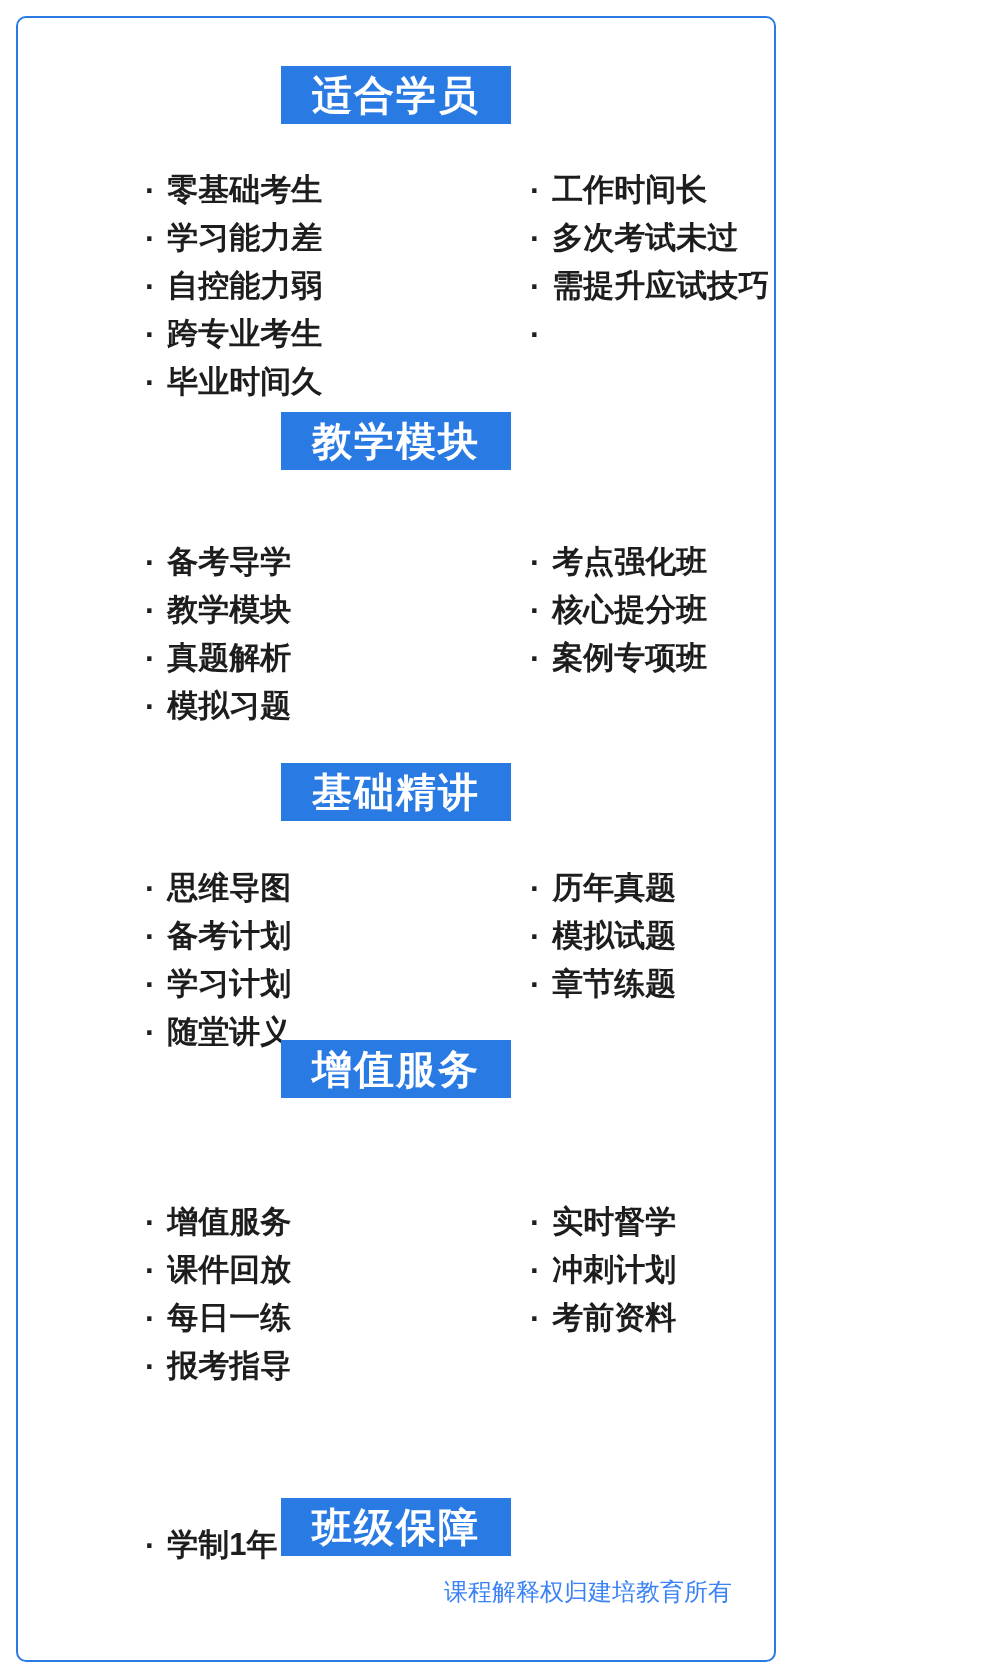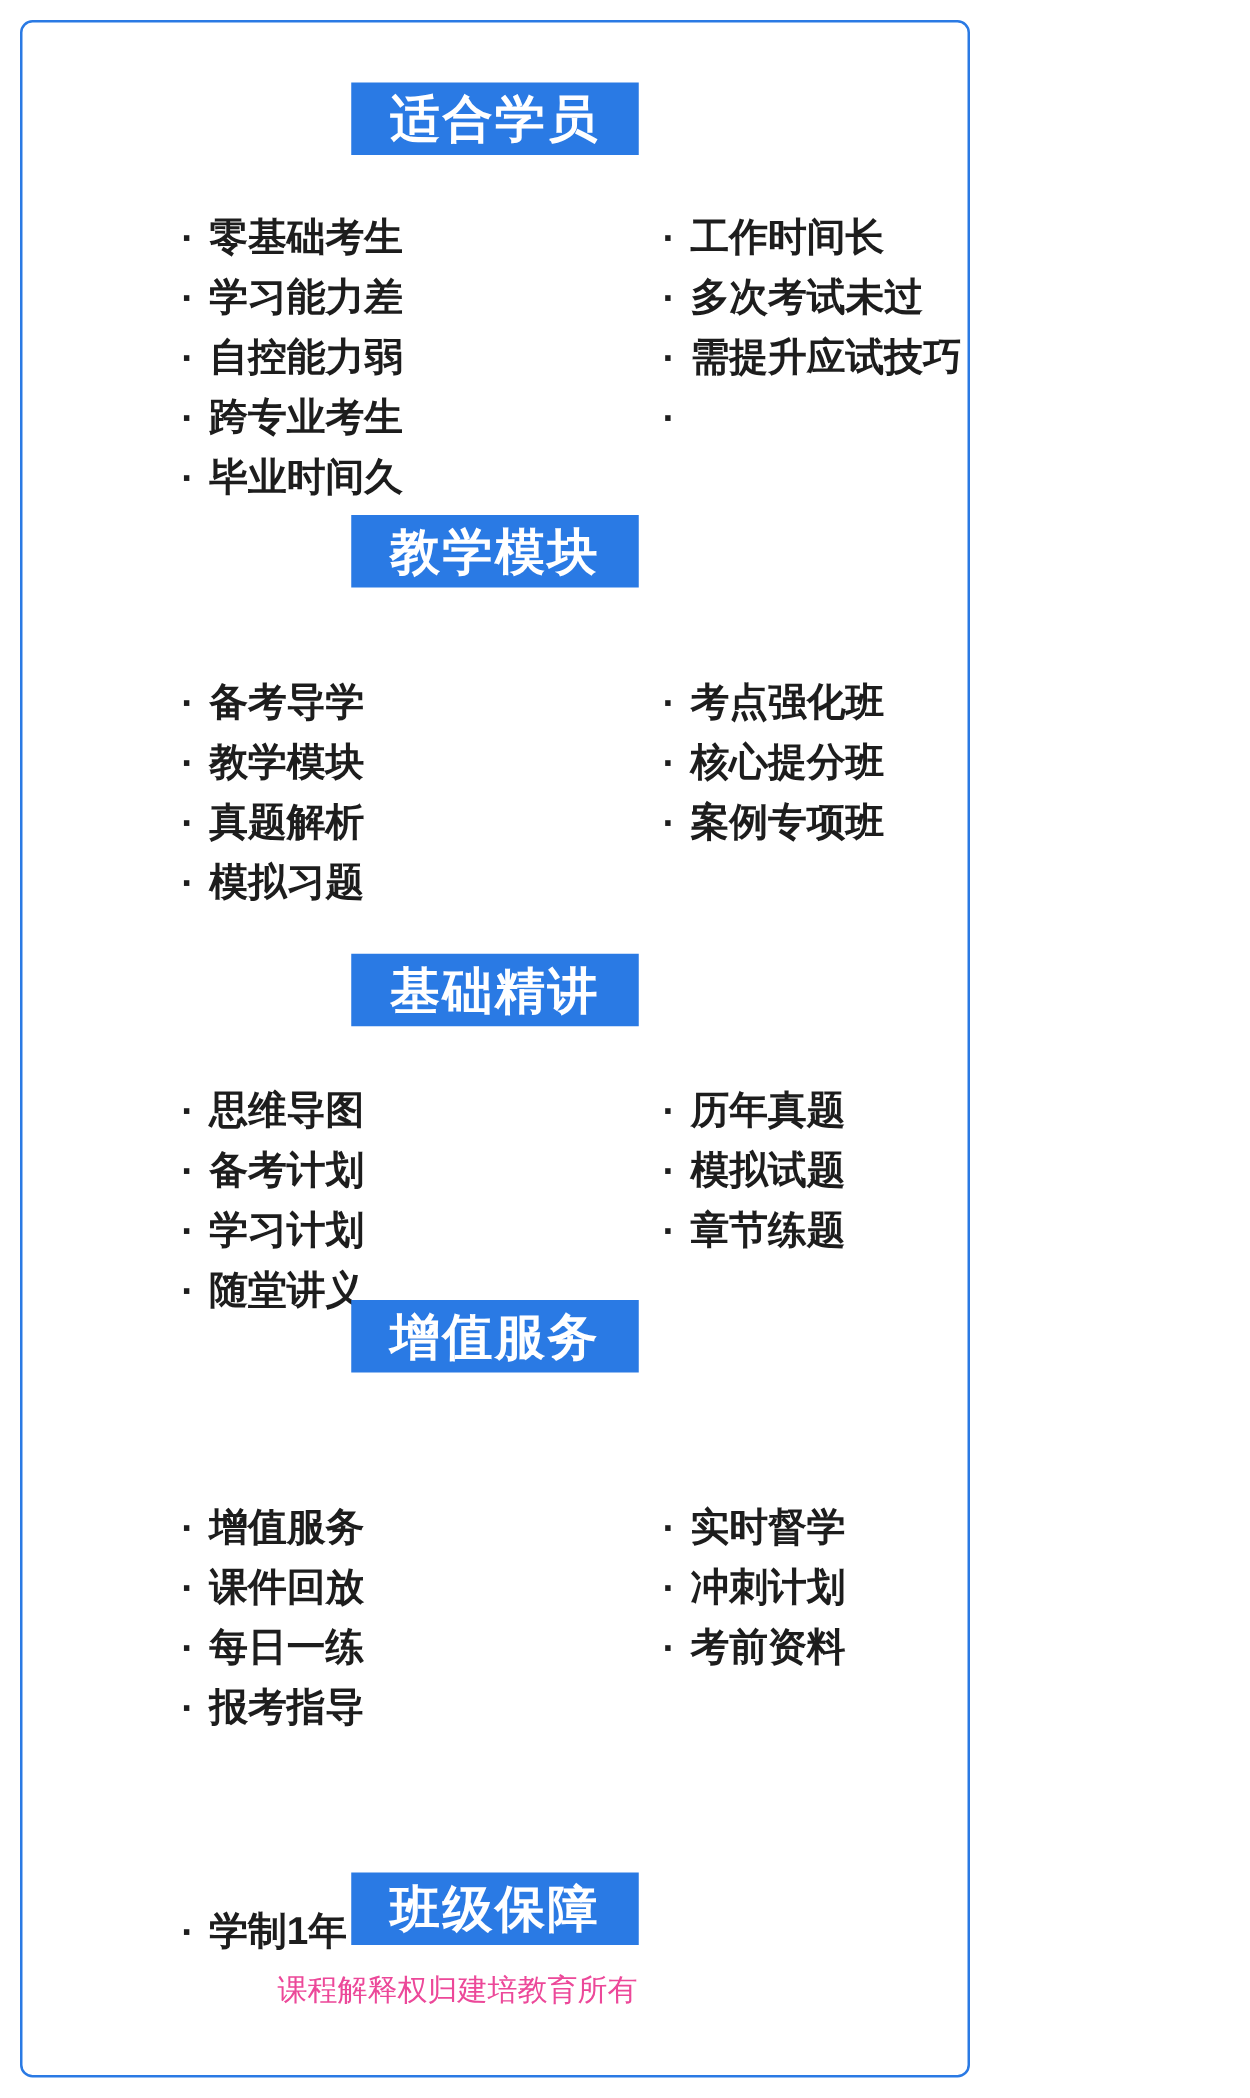--- a/index.html
+++ b/index.html
@@ -44,23 +44,23 @@
   }
   .bullet{
     margin-right:12px;
     font-weight:700;
     line-height:1;
   }
   .footer{
     position:absolute;
     left:0;right:60px;
     top:1576px;
-    text-align:center;
+    text-align:right;
     font-size:24px;
-    color:#ec4899;
+    color:#3b82f6;
   }
 </style>
 </head>
 <body>
 
 <div class="poster">
   <div class="frame"></div>
 
   <div class="sec-header" style="top:66px">
     <span>适合学员</span>

